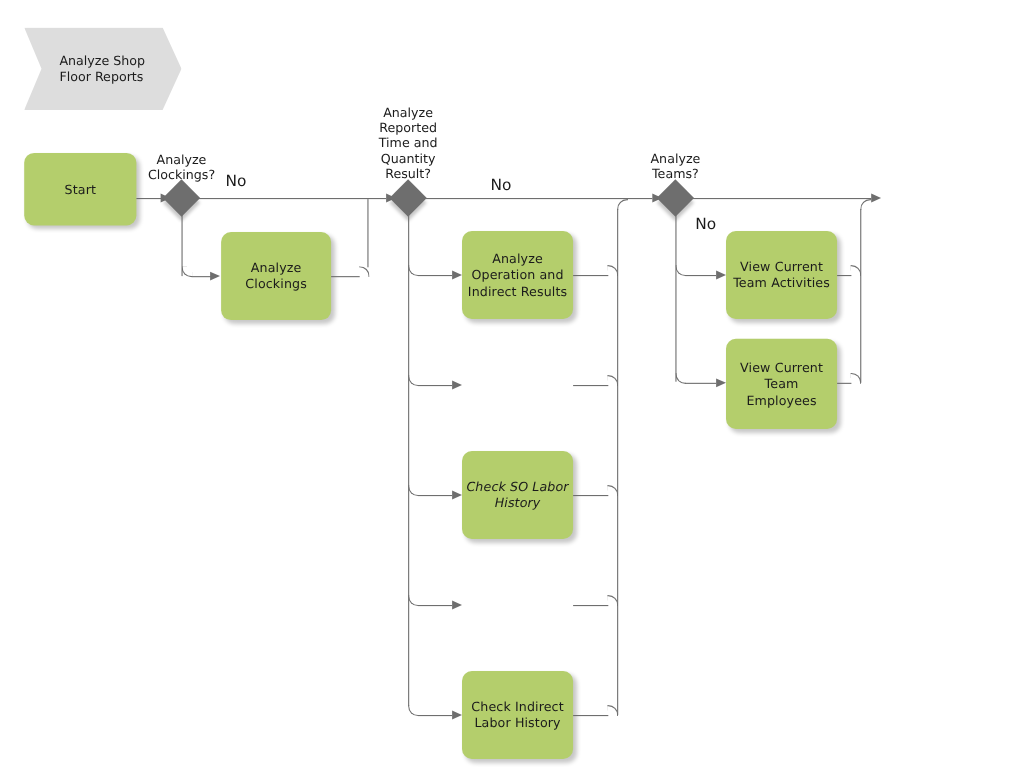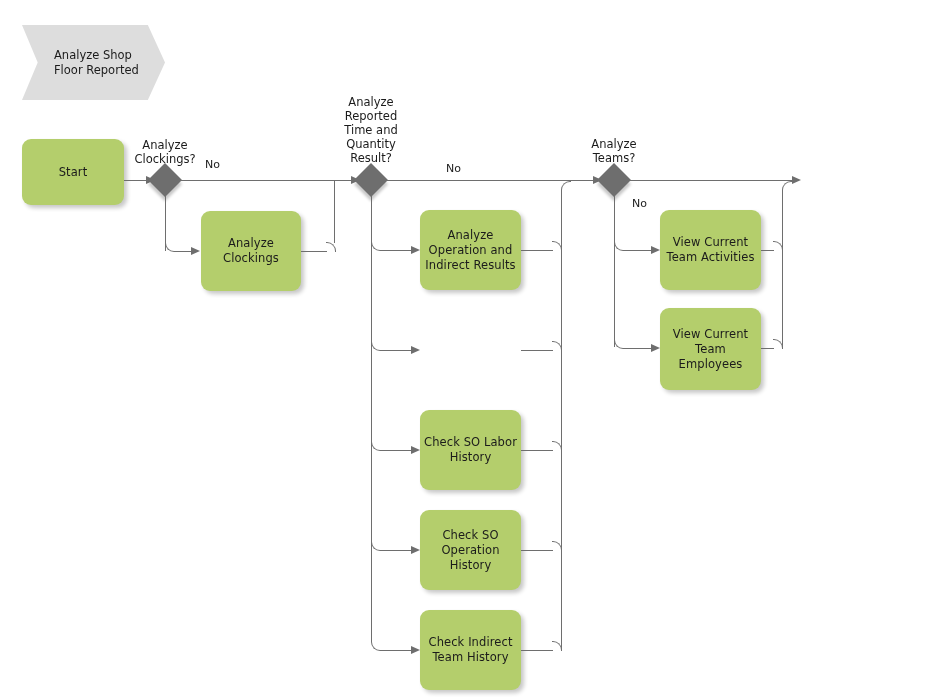--- a/index.html
+++ b/index.html
@@ -46,21 +46,21 @@
   }
   .dlabel{
     position:absolute;
     font-size:11.5px;line-height:14px;
     color:#1B1B1B;
     text-align:center;
     white-space:pre-line;
   }
   .elabel{
     position:absolute;
-    font-size:11px;line-height:14px;
+    font-size:14px;line-height:14px;
     color:#1B1B1B;
   }
 
   
   .hl,.vl{position:absolute;background:#6E6E6E;}
   .hl{height:1px;}
   .vl{width:1px;}
   .corner{
     position:absolute;
     border:1px solid #6E6E6E;
@@ -79,21 +79,21 @@
     border-left:9px solid #6E6E6E;
   }
 </style>
 </head>
 <body>
 
 <div id="canvas">
 
   <div class="banner" style="left:22px;top:25px;width:143px;height:75px;">
     <span>Analyze Shop
-Floor Reported</span>
+Floor Reports</span>
   </div>
 
   <div class="node" style="left:22px;top:139px;width:102px;height:66px;">
     <span>Start</span>
   </div>
 
   <div class="hl" style="left:124px;top:180px;width:27px;"></div>
   <div class="arrow" style="left:146px;top:175.5px;"></div>
 
   <div class="dlabel" style="left:115px;top:138px;width:100px;">Analyze
@@ -144,43 +144,39 @@
 
   <div class="corner c-bl" style="left:371px;top:341px;"></div>
   <div class="hl" style="left:380px;top:350px;width:31px;"></div>
   <div class="arrow" style="left:411px;top:345.5px;"></div>
   <div class="hl" style="left:521px;top:350px;width:32px;"></div>
   <div class="corner c-tr" style="left:552px;top:341px;"></div>
 
   <div class="corner c-bl" style="left:371px;top:441px;"></div>
   <div class="hl" style="left:380px;top:450px;width:31px;"></div>
   <div class="arrow" style="left:411px;top:445.5px;"></div>
-  <div class="node" style="left:420px;top:410px;width:101px;height:80px;">
+  <div class="node" style="left:420px;top:410px;width:101px;height:80px;font-style:italic;">
     <span>Check SO Labor
 History</span>
   </div>
   <div class="hl" style="left:521px;top:450px;width:32px;"></div>
   <div class="corner c-tr" style="left:552px;top:441px;"></div>
 
   <div class="corner c-bl" style="left:371px;top:541px;"></div>
   <div class="hl" style="left:380px;top:550px;width:31px;"></div>
   <div class="arrow" style="left:411px;top:545.5px;"></div>
-  <div class="node" style="left:420px;top:510px;width:101px;height:80px;">
-    <span>Check SO
-Operation History</span>
-  </div>
   <div class="hl" style="left:521px;top:550px;width:32px;"></div>
   <div class="corner c-tr" style="left:552px;top:541px;"></div>
 
   <div class="corner c-bl" style="left:371px;top:641px;"></div>
   <div class="hl" style="left:380px;top:650px;width:31px;"></div>
   <div class="arrow" style="left:411px;top:645.5px;"></div>
   <div class="node" style="left:420px;top:610px;width:101px;height:80px;">
     <span>Check Indirect
-Team History</span>
+Labor History</span>
   </div>
   <div class="hl" style="left:521px;top:650px;width:32px;"></div>
   <div class="corner c-tr" style="left:552px;top:641px;"></div>
 
   <div class="vl" style="left:561px;top:190px;width:1px;height:460px;"></div>
   <div class="corner c-tl" style="left:561px;top:181px;"></div>
 
   <div class="dlabel" style="left:564px;top:137px;width:100px;">Analyze
 Teams?</div>
   <div class="diamond" style="left:602px;top:168px;width:24px;height:24px;"></div>

